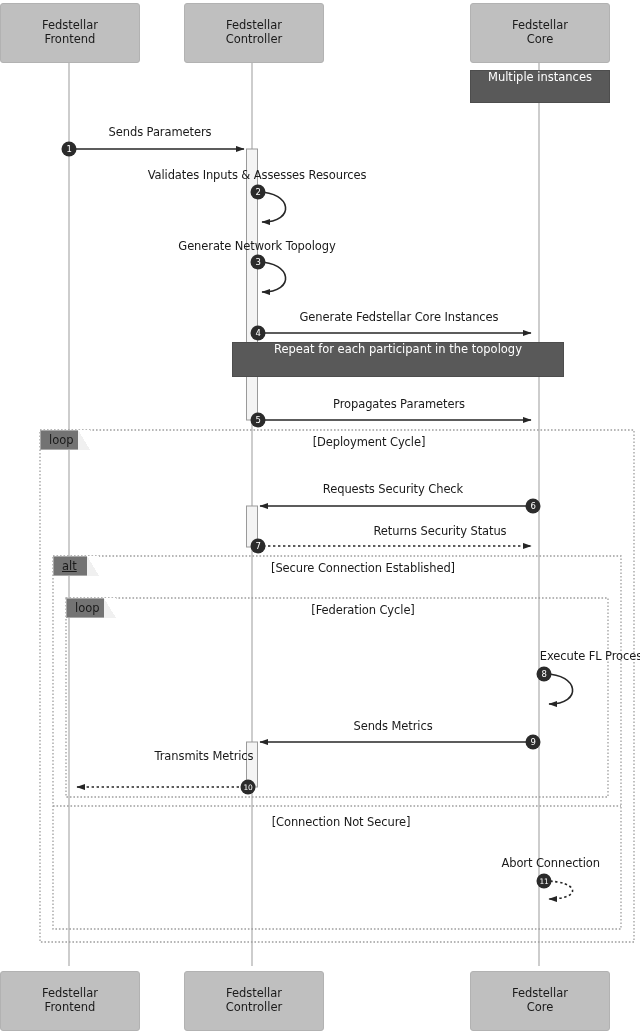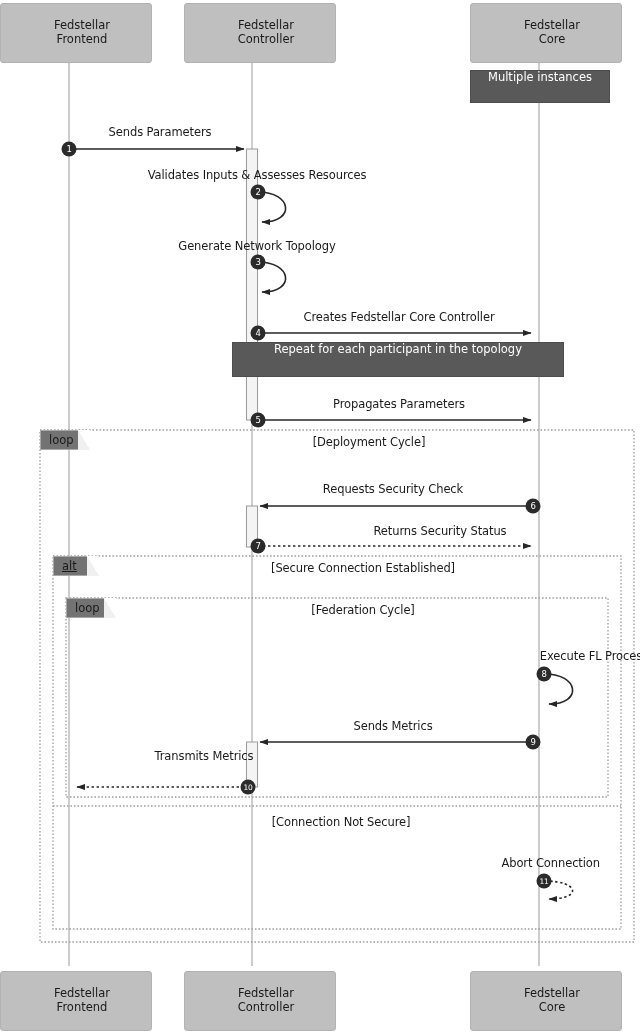--- a/index.html
+++ b/index.html
@@ -13,21 +13,20 @@
     position:absolute;font-size:11.5px;color:#1a1a1a;white-space:nowrap;
     letter-spacing:-0.1px;
   }
   .lbl.c{transform:translateX(-50%);}
   .lbl.r{transform:translateX(-100%);}
   .part-box{
     position:absolute;background:#bfbfbf;border:1px solid #b2b2b2;
     border-radius:3px;display:flex;align-items:center;justify-content:center;
     text-align:center;line-height:1.18;font-size:11.5px;color:#1a1a1a;
     box-shadow:0 0 0 0 rgba(0,0,0,0);
-    padding-left:12px;
   }
   .part-box span{display:block;white-space:pre-line;}
   .note-dark{
     position:absolute;background:#595959;border:1px solid #4d4d4d;
     display:flex;justify-content:center;text-align:center;
     color:#ffffff;font-size:11.5px;line-height:1.2;
   }
   .frag-label{
     position:absolute;background:#737373;border:1px solid #a8a8a8;
     font-size:11.5px;color:#1a1a1a;display:flex;align-items:center;
@@ -137,21 +136,21 @@
 </div>
 
 <div class="lbl c" style="left:363px;top:435px;padding-left:12px;">[Deployment Cycle]</div>
 <div class="lbl c" style="left:363px;top:561px;">[Secure Connection Established]</div>
 <div class="lbl c" style="left:363px;top:603px;">[Federation Cycle]</div>
 <div class="lbl c" style="left:341px;top:815px;">[Connection Not Secure]</div>
 
 <div class="lbl c" style="left:160px;top:125px;">Sends Parameters</div>
 <div class="lbl c" style="left:257px;top:168px;">Validates Inputs &amp; Assesses Resources</div>
 <div class="lbl c" style="left:257px;top:239px;">Generate Network Topology</div>
-<div class="lbl c" style="left:399px;top:310px;">Creates Fedstellar Core Controller</div>
+<div class="lbl c" style="left:399px;top:310px;">Generate Fedstellar Core Instances</div>
 <div class="lbl c" style="left:399px;top:397px;">Propagates Parameters</div>
 <div class="lbl c" style="left:393px;top:482px;">Requests Security Check</div>
 <div class="lbl c" style="left:396px;top:524px;margin-left:44px;">Returns Security Status</div>
 <div class="lbl r" style="left:600px;top:649px;margin-left:48px;">Execute FL Process</div>
 <div class="lbl c" style="left:393px;top:719px;">Sends Metrics</div>
 <div class="lbl c" style="left:160px;top:749px;margin-left:44px;">Transmits Metrics</div>
 <div class="lbl r" style="left:600px;top:856px;">Abort Connection</div>
 
 <div class="marker" style="left:69px;top:149px;">1</div>
 <div class="marker" style="left:258px;top:192px;">2</div>

